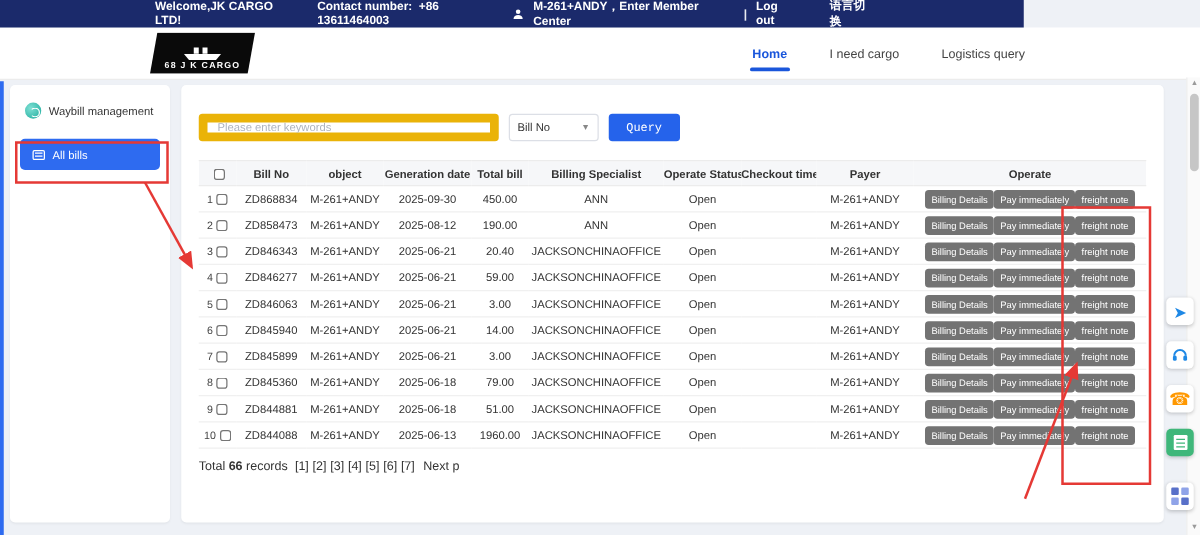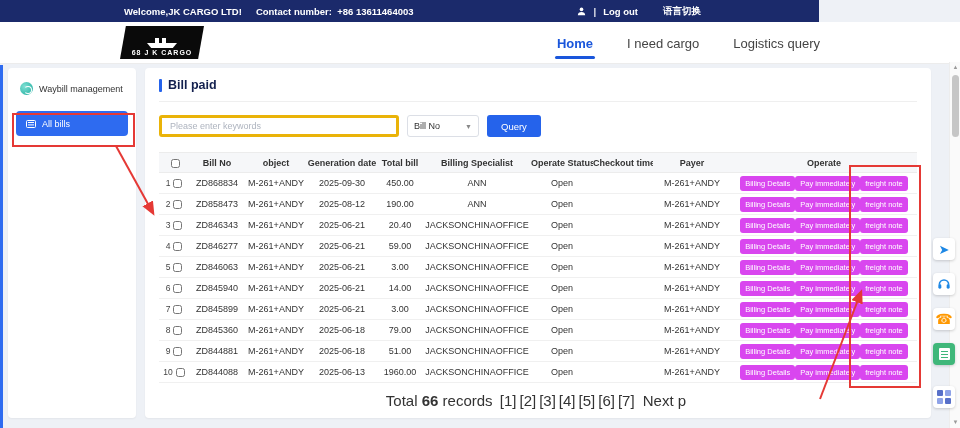--- a/index.html
+++ b/index.html
@@ -14,67 +14,67 @@
 
 
 .header{position:absolute;top:22px;left:0;width:960px;height:42px;background:#fff;border-bottom:1px solid #ececec;z-index:9}
 .logo{position:absolute;left:120px;top:4px;width:84px;height:33px;background:#0a0a0a;clip-path:polygon(7% 0,100% 0,93% 100%,0 100%);display:flex;flex-direction:column;align-items:center;justify-content:flex-end;padding-bottom:3px}
 .ship{position:relative;width:34px;height:12px;margin-bottom:1px}
 .ship .hull{position:absolute;bottom:0;left:2px;width:30px;height:5px;background:#fff;clip-path:polygon(0 0,100% 0,86% 100%,14% 100%)}
 .ship .stack{position:absolute;bottom:5px;width:4px;height:5px;background:#fff}
 .ship .s1{left:10px}.ship .s2{left:17px}
 .logo-text{color:#fff;font-size:7px;font-weight:bold;letter-spacing:1px;white-space:nowrap}
 .nav{position:absolute;right:138px;top:0;height:42px;display:flex;gap:30px;align-items:center}
-.nav-item{font-size:13px;color:#444;position:relative;padding:12px 2px;cursor:pointer}
+.nav-item{font-size:10px;color:#444;position:relative;padding:12px 2px;cursor:pointer}
 .nav-item.active{color:#1a56db;font-weight:bold}
 .nav-item.active::after{content:"";position:absolute;left:0;right:0;bottom:4px;height:3px;background:#1a56db;border-radius:2px}
 
 
 .left-strip{position:absolute;left:0;top:65px;width:3px;height:363px;background:#2e6bf0;z-index:5}
 .sidebar{position:absolute;left:8px;top:68px;width:128px;height:350px;background:#fff;border-radius:4px;box-shadow:0 1px 2px rgba(0,0,0,.05);z-index:6}
 .side-item1{display:flex;align-items:center;gap:6px;padding:14px 10px 10px 12px;font-size:9px;color:#333;cursor:pointer}
 .waybill-dot{width:13px;height:13px;border-radius:50%;background:radial-gradient(circle at 35% 35%,#7fe0d4,#18a99a);position:relative}
 .waybill-dot::after{content:"";position:absolute;left:3.5px;top:3.5px;width:6px;height:6px;border-radius:50%;border:1.4px solid #fff;border-left-color:transparent}
 .side-item2{margin:6px 8px;height:25px;background:#2e6bf0;border-radius:4px;display:flex;align-items:center;gap:6px;padding:0 10px;color:#fff;font-size:9px;cursor:pointer}
 .bills-ico{width:10px;height:8px;border:1.3px solid #fff;border-radius:1.5px;position:relative}
 .bills-ico::after{content:"";position:absolute;left:1px;top:1.5px;width:6px;height:1.2px;background:#fff;box-shadow:0 2.4px 0 #fff}
 
 .main-card{position:absolute;left:145px;top:68px;width:786px;height:350px;background:#fff;border-radius:4px;box-shadow:0 1px 2px rgba(0,0,0,.05);padding:10px 14px;z-index:6;overflow:hidden}
 .page-title{display:flex;align-items:center;gap:6px;padding-bottom:9px;border-bottom:1px solid #efefef}
 .title-bar{width:3px;height:13px;background:#2563eb;border-radius:1px}
 .title-text{font-size:12.5px;font-weight:bold;color:#13204e}
 
 
 .search-row{display:flex;align-items:center;gap:8px;margin-top:13px}
-.kw-input{width:240px;height:22px;border:3px solid #eab308;border-radius:3px;padding:0 8px;font-size:9px;color:#333;outline:none;font-family:"Liberation Sans",sans-serif}
+.kw-input{width:240px;height:22px;border:7px solid #eab308;border-radius:3px;padding:0 8px;font-size:9px;color:#333;outline:none;font-family:"Liberation Sans",sans-serif}
 .kw-input::placeholder{color:#aeb4bf}
 .sel{width:72px;height:22px;border:1px solid #dcdfe6;border-radius:3px;display:flex;align-items:center;justify-content:space-between;padding:0 6px;font-size:9px;color:#333;cursor:pointer;background:#fff}
 .sel .chev{font-size:7px;color:#888}
-.query-btn{height:22px;padding:0 14px;background:#2563eb;border:none;border-radius:3px;color:#fff;font-size:9.5px;cursor:pointer;font-family:Liberation Sans, sans-serif}
+.query-btn{height:22px;padding:0 14px;background:#2563eb;border:none;border-radius:3px;color:#fff;font-size:9.5px;cursor:pointer;font-family:Liberation Mono, monospace}
 
 
 table{width:100%;border-collapse:collapse;table-layout:fixed;margin-top:15px}
 thead tr{background:#f6f7f9}
 th{font-size:9px;font-weight:bold;color:#333;height:20px;border-top:1px solid #ececec;border-bottom:1px solid #ececec;text-align:center;overflow:hidden;white-space:nowrap}
 td{font-size:9px;color:#333;height:21px;border-bottom:1px solid #f0f0f0;text-align:center;overflow:hidden;white-space:nowrap}
 th:nth-child(1),td:nth-child(1){width:30px}
 th:nth-child(2),td:nth-child(2){width:56px}
 th:nth-child(3),td:nth-child(3){width:62px}
 th:nth-child(4),td:nth-child(4){width:70px}
 th:nth-child(5),td:nth-child(5){width:46px}
 th:nth-child(6),td:nth-child(6){width:108px}
 th:nth-child(7),td:nth-child(7){width:62px}
 th:nth-child(8),td:nth-child(8){width:60px}
 th:nth-child(9),td:nth-child(9){width:78px}
 .cb{width:9px;height:9px;vertical-align:middle;margin-left:3px;cursor:pointer}
 .td-num{font-size:8.5px;color:#444}
-.btn{background:#d946ef;color:#fff;border:none;border-radius:3px;font-size:7.5px;padding:3px 5px;margin:0 0;cursor:pointer;white-space:nowrap;font-family:"Liberation Sans",sans-serif}
-
-
-.pagination{margin-top:9px;text-align:center;font-size:15px;color:#333;padding-right:4px}
+.btn{background:#737373;color:#fff;border:none;border-radius:3px;font-size:7.5px;padding:3px 5px;margin:0 0;cursor:pointer;white-space:nowrap;font-family:"Liberation Sans",sans-serif}
+
+
+.pagination{margin-top:9px;text-align:left;font-size:10px;color:#333;padding-right:4px}
 .pagination b{font-weight:bold}
 .pages a{margin-left:3px;color:#333}
 .next{margin-left:4px;color:#333}
 
 
 .annotations{position:absolute;left:0;top:0;z-index:60;pointer-events:none}
 
 
 .float-bar{position:absolute;right:5px;top:238px;display:flex;flex-direction:column;gap:13px;z-index:45}
 .fi{width:22px;height:22px;border-radius:4px;background:#fff;box-shadow:0 1px 3px rgba(0,0,0,.18);display:flex;align-items:center;justify-content:center;cursor:pointer}
@@ -105,20 +105,21 @@
       <span>Contact number:</span>&nbsp;&nbsp;<span>+86 13611464003</span>
     </span>
   </div>
   <div class="tright">
     <span style="display:flex;align-items:center">
       <svg width="11" height="11" viewBox="0 0 24 24" fill="#fff">
           <circle cx="12" cy="7.5" r="4"></circle>
           <path d="M4 20c0-4.4 3.6-7 8-7s8 2.6 8 7z"></path>
         </svg>
     </span>
+    <a>M-261+ANDY，Enter Member Center</a>
     <span class="sep">|</span>
     <a>Log out</a>
     <a style="margin-left:18px">语言切换</a>
   </div>
 </div>
 
 <div class="header">
   <div class="logo">
     <div class="ship">
       <div class="stack s1"></div>
@@ -141,24 +142,20 @@
     <span class="waybill-dot"></span>
     <span>Waybill management</span>
   </div>
   <div class="side-item2">
     <span class="bills-ico"></span>
     <span>All bills</span>
   </div>
 </aside>
 
 <main class="main-card">
-  <div class="page-title">
-    <span class="title-bar"></span>
-    <span class="title-text">Bill paid</span>
-  </div>
 
   <div class="search-row">
     <input class="kw-input" type="text" placeholder="Please enter keywords" style="">
     <div class="sel">
       <span>Bill No</span>
       <span class="chev">▼</span>
     </div>
     <button class="query-btn">Query</button>
   </div>
 

